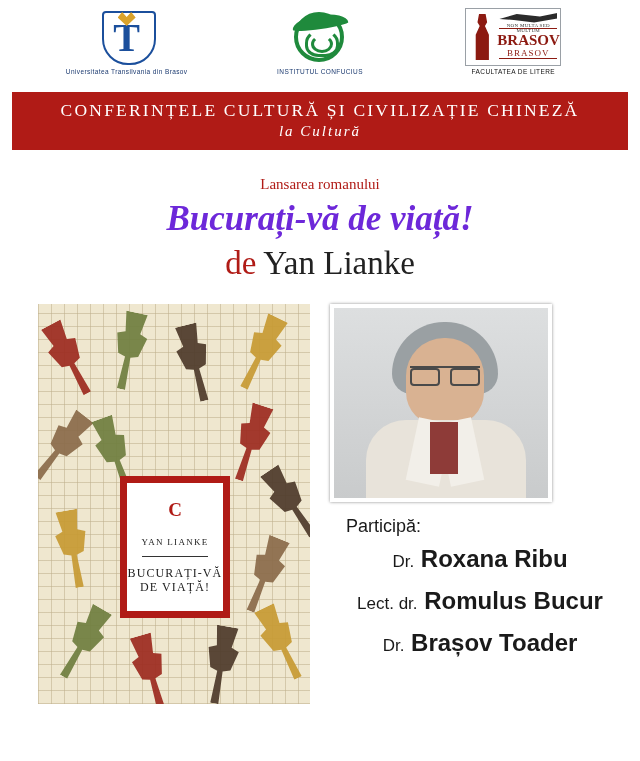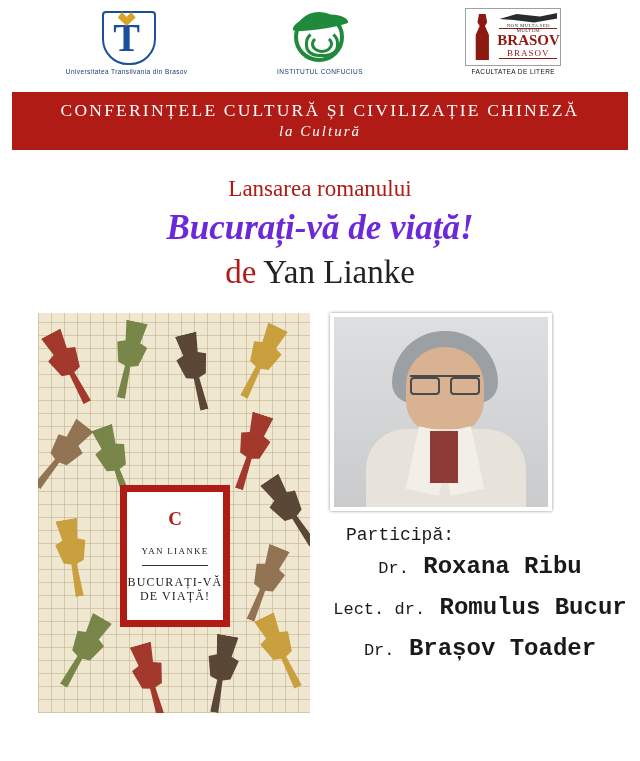--- a/index.html
+++ b/index.html
@@ -152,21 +152,21 @@
     margin-top: 2px;
   }
 
   
   .titleblock {
     text-align: center;
     margin-top: 26px;
   }
   .t-launch {
     color: #b01b16;
-    font-size: 23px;
+    font-size: 15px;
     font-family: "Liberation Serif", serif;
   }
   .t-book {
     color: #6d28d9;
     font-style: italic;
     font-weight: bold;
     font-size: 35px;
     margin-top: 6px;
     font-family: "Liberation Serif", serif;
   }
@@ -289,21 +289,21 @@
     position: absolute; left: 96px; top: 114px; width: 28px; height: 52px;
     background: #8e3b38;
   }
 
   
   .participants {
     position: absolute;
     left: 330px; top: 212px;
     width: 300px;
     text-align: center;
-    font-family: Liberation Mono, monospace;
+    font-family: Liberation Sans, sans-serif;
     color: #1a1a1a;
   }
   .participants .lead {
     font-size: 18px;
     text-align: left;
     margin-left: 16px;
     margin-bottom: 8px;
   }
   .p-name {
     font-size: 24px;

